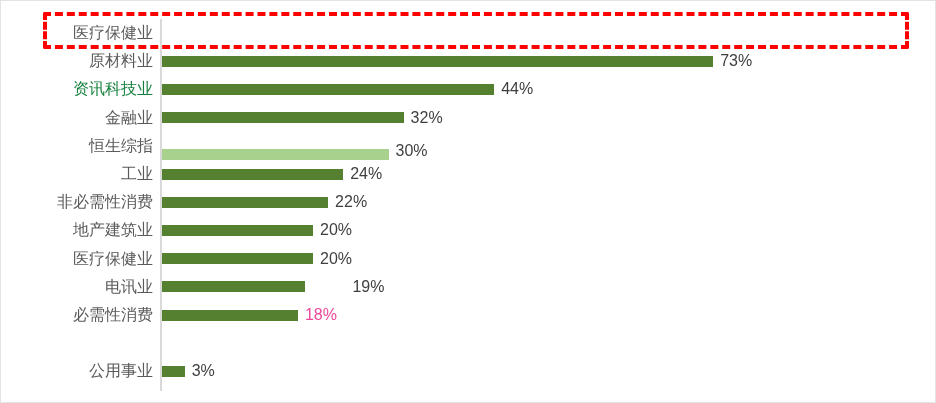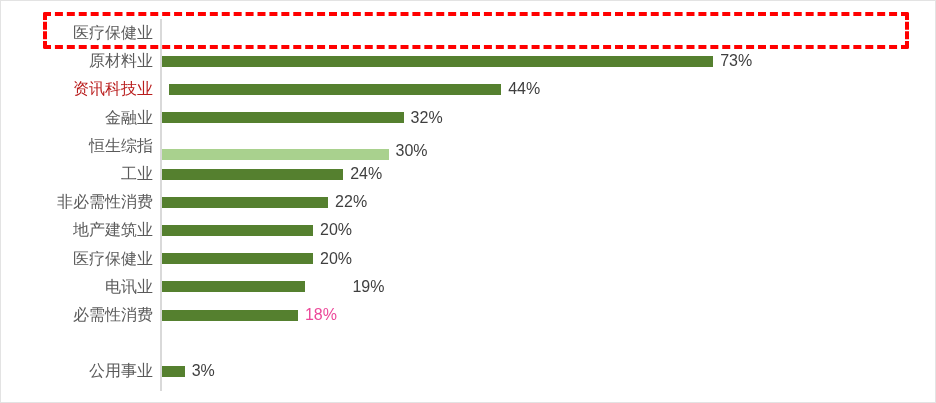--- a/index.html
+++ b/index.html
@@ -106,22 +106,22 @@
         <div class="cat-label" style="color: rgb(90, 90, 90);">医疗保健业</div>
       </div>
       <div class="row" style="top: 46.2px;">
         <div class="cat-label" style="color: rgb(90, 90, 90);">原材料业</div>
         <div class="bar-wrap" style="left: 161px;">
           <div class="bar" style="width: 551.15px; background: rgb(85, 128, 47);"></div>
           <div class="val-label" style="color: rgb(63, 63, 63);">73%</div>
         </div>
       </div>
       <div class="row" style="top: 74.4px;">
-        <div class="cat-label" style="color: #b91c1c; padding-left: 20px;">资讯科技业</div>
-        <div class="bar-wrap" style="left: 168px;">
+        <div class="cat-label" style="color: #15803d; padding-left: 20px;">资讯科技业</div>
+        <div class="bar-wrap" style="left: 161px;">
           <div class="bar" style="width: 332.2px; background: rgb(85, 128, 47);"></div>
           <div class="val-label" style="color: rgb(63, 63, 63);">44%</div>
         </div>
       </div>
       <div class="row" style="top: 102.6px;">
         <div class="cat-label" style="color: rgb(90, 90, 90);">金融业</div>
         <div class="bar-wrap" style="left: 161px;">
           <div class="bar" style="width: 241.6px; background: rgb(85, 128, 47);"></div>
           <div class="val-label" style="color: rgb(63, 63, 63);">32%</div>
         </div>

